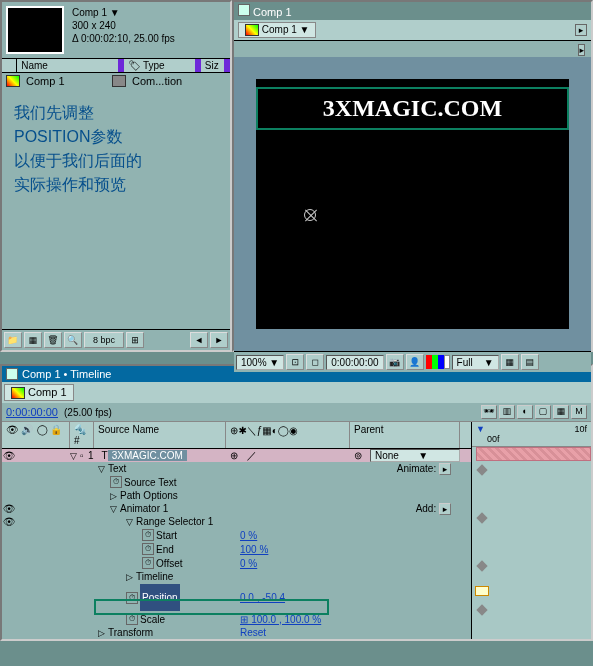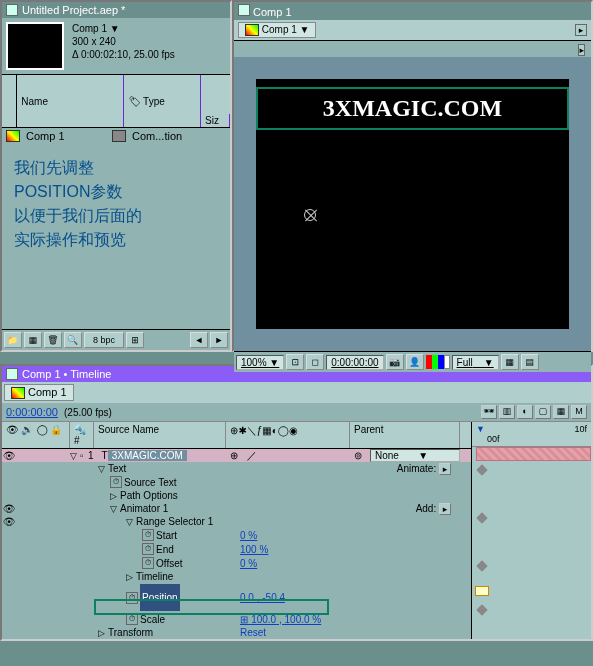--- a/index.html
+++ b/index.html
@@ -9,24 +9,24 @@
   
   .project-panel { width: 232px; background: #91b3b1; border: 2px inset #ccc; }
   .title-bar { background: #6b8f8c; color: #fff; font-size: 11px; padding: 2px 4px; display: flex; align-items: center; gap: 4px; }
   .title-bar .icon-box { width: 12px; height: 12px; background: #cfe; border: 1px solid #666; }
   
   .comp-info { display: flex; gap: 8px; padding: 4px; }
   .thumb { width: 58px; height: 48px; background: #000; border: 2px solid #fff; }
   .info-text { font-size: 10px; color: #000; line-height: 1.3; }
   
   .col-headers { display: flex; background: #b0cecb; border-top: 1px solid #000; border-bottom: 1px solid #000; }
-  .col-h { border-right: 1px solid #6d28d9; padding: 1px 4px; font-size: 10px; display: flex; align-items: center; gap: 2px; }
+  .col-h { border-right: 6px solid #6d28d9; padding: 1px 4px; font-size: 10px; display: flex; align-items: center; gap: 2px; }
   .col-h.name { width: 112px; }
   .col-h.type { width: 80px; }
-  .col-h.size { width: 30px; margin-top: 39px; }
+  .col-h.size { width: 30px; }
   
   .proj-row { display: flex; padding: 2px 4px; gap: 6px; align-items: center; }
   .comp-icon { width: 14px; height: 12px; background: linear-gradient(45deg,#f00,#ff0,#0f0); border: 1px solid #333; }
   .gray-icon { width: 14px; height: 12px; background: #888; border: 1px solid #333; }
   
   .annotation { padding: 12px; color: #064f8c; font-size: 16px; font-weight: normal; line-height: 1.5; }
   
   .proj-toolbar { position: absolute; bottom: 0; display: flex; gap: 2px; padding: 2px; background: #91b3b1; border-top: 1px solid #000; }
   .tb-btn { width: 18px; height: 16px; background: #b0cecb; border: 1px outset #ddd; font-size: 9px; display: flex; align-items: center; justify-content: center; }
   
@@ -38,26 +38,26 @@
   
   .viewer-canvas { flex: 1; background: #7090a0; padding: 22px; position: relative; }
   .canvas-black { background: #000; width: 100%; height: 250px; position: relative; }
   .magic-text { position: absolute; top: 8px; left: 0; right: 0; text-align: center; color: #fff; font-size: 24px; font-family: 'Comic Sans MS', cursive; font-weight: bold; border: 2px solid #0c8060; padding: 6px 4px; }
   .crosshair { position: absolute; top: 130px; left: 48px; width: 12px; height: 12px; border: 1px solid #ccc; border-radius: 50%; }
   .crosshair::before, .crosshair::after { content:''; position:absolute; background:#ccc; }
   .crosshair::before { width: 16px; height: 1px; top: 5px; left: -2px; transform: rotate(45deg); }
   .crosshair::after { width: 16px; height: 1px; top: 5px; left: -2px; transform: rotate(-45deg); }
   
   .viewer-toolbar { display: flex; gap: 2px; padding: 2px; background: #91b3b1; border-top: 1px solid #000; align-items: center; }
-  .vt-field { background: #d0e6e3; border: 1px inset #aaa; padding: 1px 4px; font-size: 10px; text-decoration: underline; }
+  .vt-field { background: #d0e6e3; border: 1px inset #aaa; padding: 1px 4px; font-size: 10px; }
   .rgb-swatches { display: flex; }
   .rgb-sw { width: 6px; height: 14px; }
   
   .timeline-panel { border: 2px inset #ccc; background: #91b3b1; }
-  .tl-orange { background: #8b5cf6; color: #fff; padding: 2px 4px; font-size: 11px; display: flex; align-items: center; gap: 4px; }
+  .tl-orange { background: #0369a1; color: #fff; padding: 2px 4px; font-size: 11px; display: flex; align-items: center; gap: 4px; }
   .tl-orange .icon-box { width: 12px; height: 12px; background: #cfe; border: 1px solid #666; }
   .tl-tab-row { background: #b0cecb; padding: 2px; display: flex; gap: 4px; }
   
   .tl-ctrl-row { display: flex; background: #91b3b1; padding: 2px 4px; align-items: center; gap: 6px; border-bottom: 1px solid #888; }
   .timecode { color: #1040c0; font-size: 11px; text-decoration: underline; }
   .fps { font-size: 10px; }
   .tl-icons { display: flex; gap: 2px; margin-left: auto; }
   .tl-icon { width: 16px; height: 14px; border: 1px outset #ccc; background: #b0cecb; font-size: 9px; text-align: center; }
   
   .tl-header-row { display: flex; background: #b0cecb; border-bottom: 1px solid #000; font-size: 10px; }
@@ -89,24 +89,20 @@
   .eye { width: 14px; text-align: center; }
   .project-panel { position: relative; }
   .tl-row { position: relative; }
 </style>
 </head>
 <body>
 
 <div class="top-area">
 
   <div class="project-panel">
-    <div class="title-bar">
-      <span class="icon-box"></span>
-      <span>Untitled Project.aep *</span>
-    </div>
     <div class="comp-info">
       <div class="thumb"></div>
       <div class="info-text">
         <div>Comp 1 ▼</div>
         <div>300 x 240</div>
         <div>Δ 0:00:02:10, 25.00 fps</div>
       </div>
     </div>
     <div class="col-headers">
       <div style="width:16px;border-right:1px solid #000;"></div>

